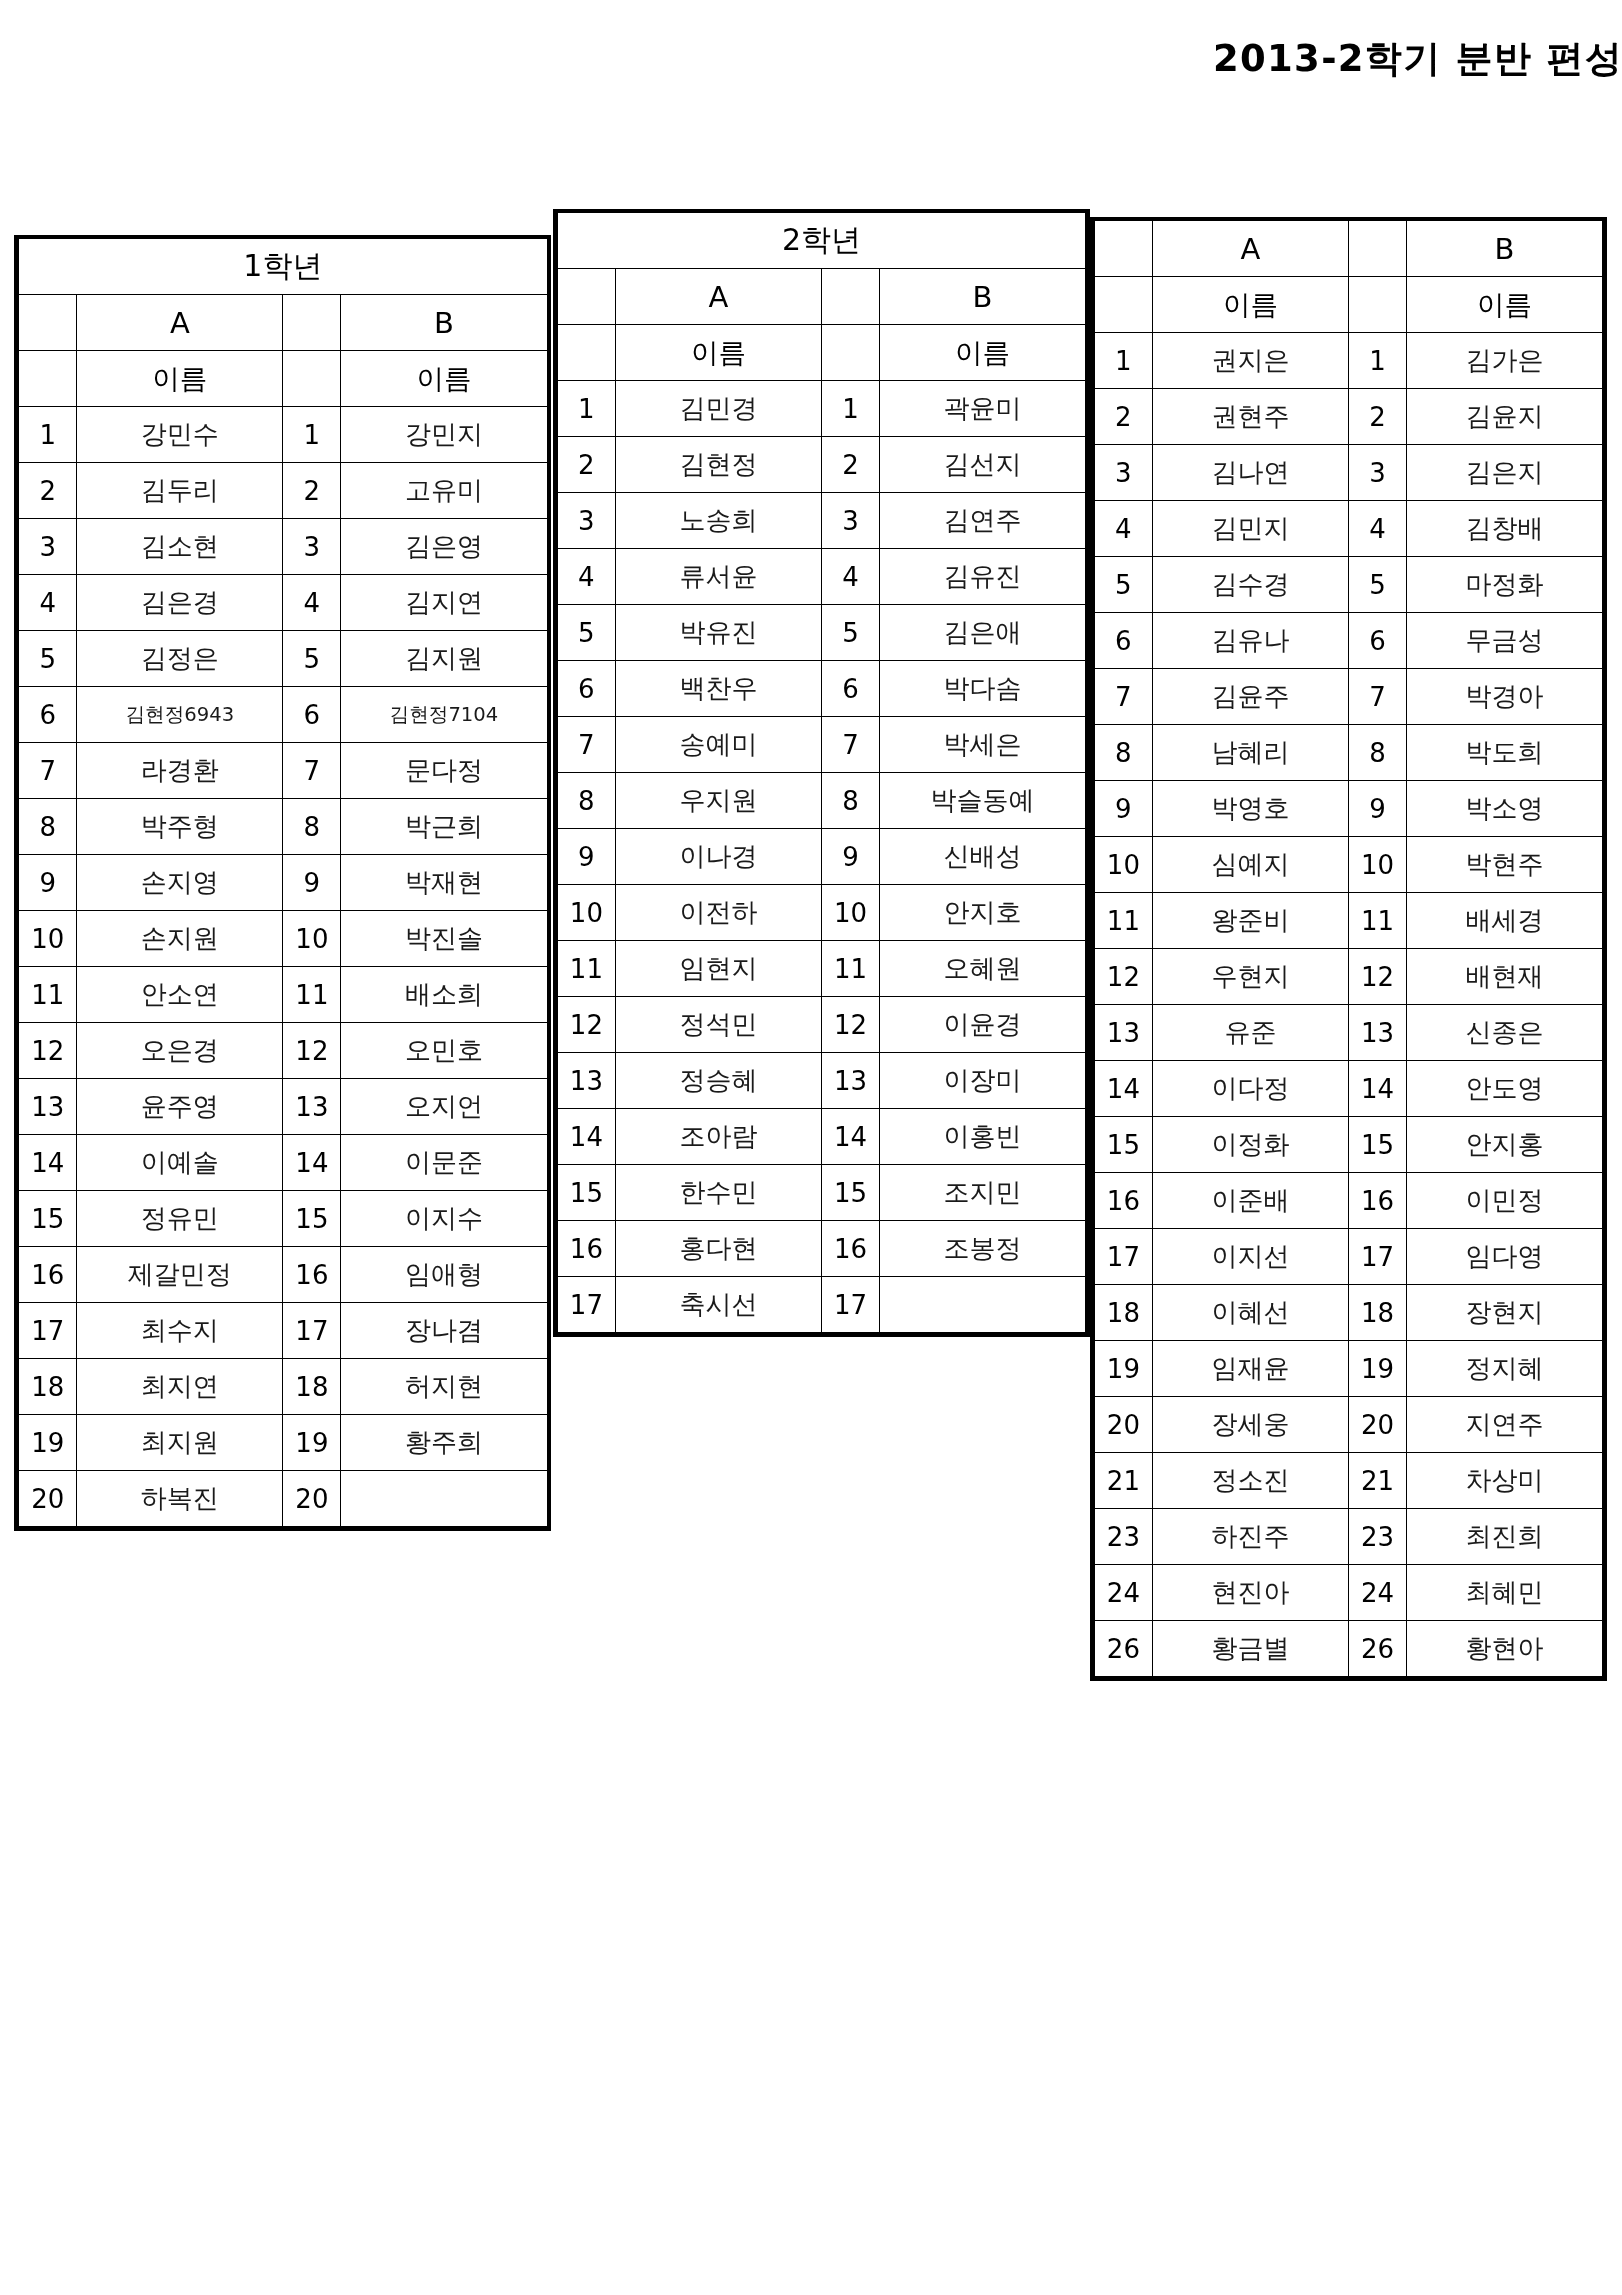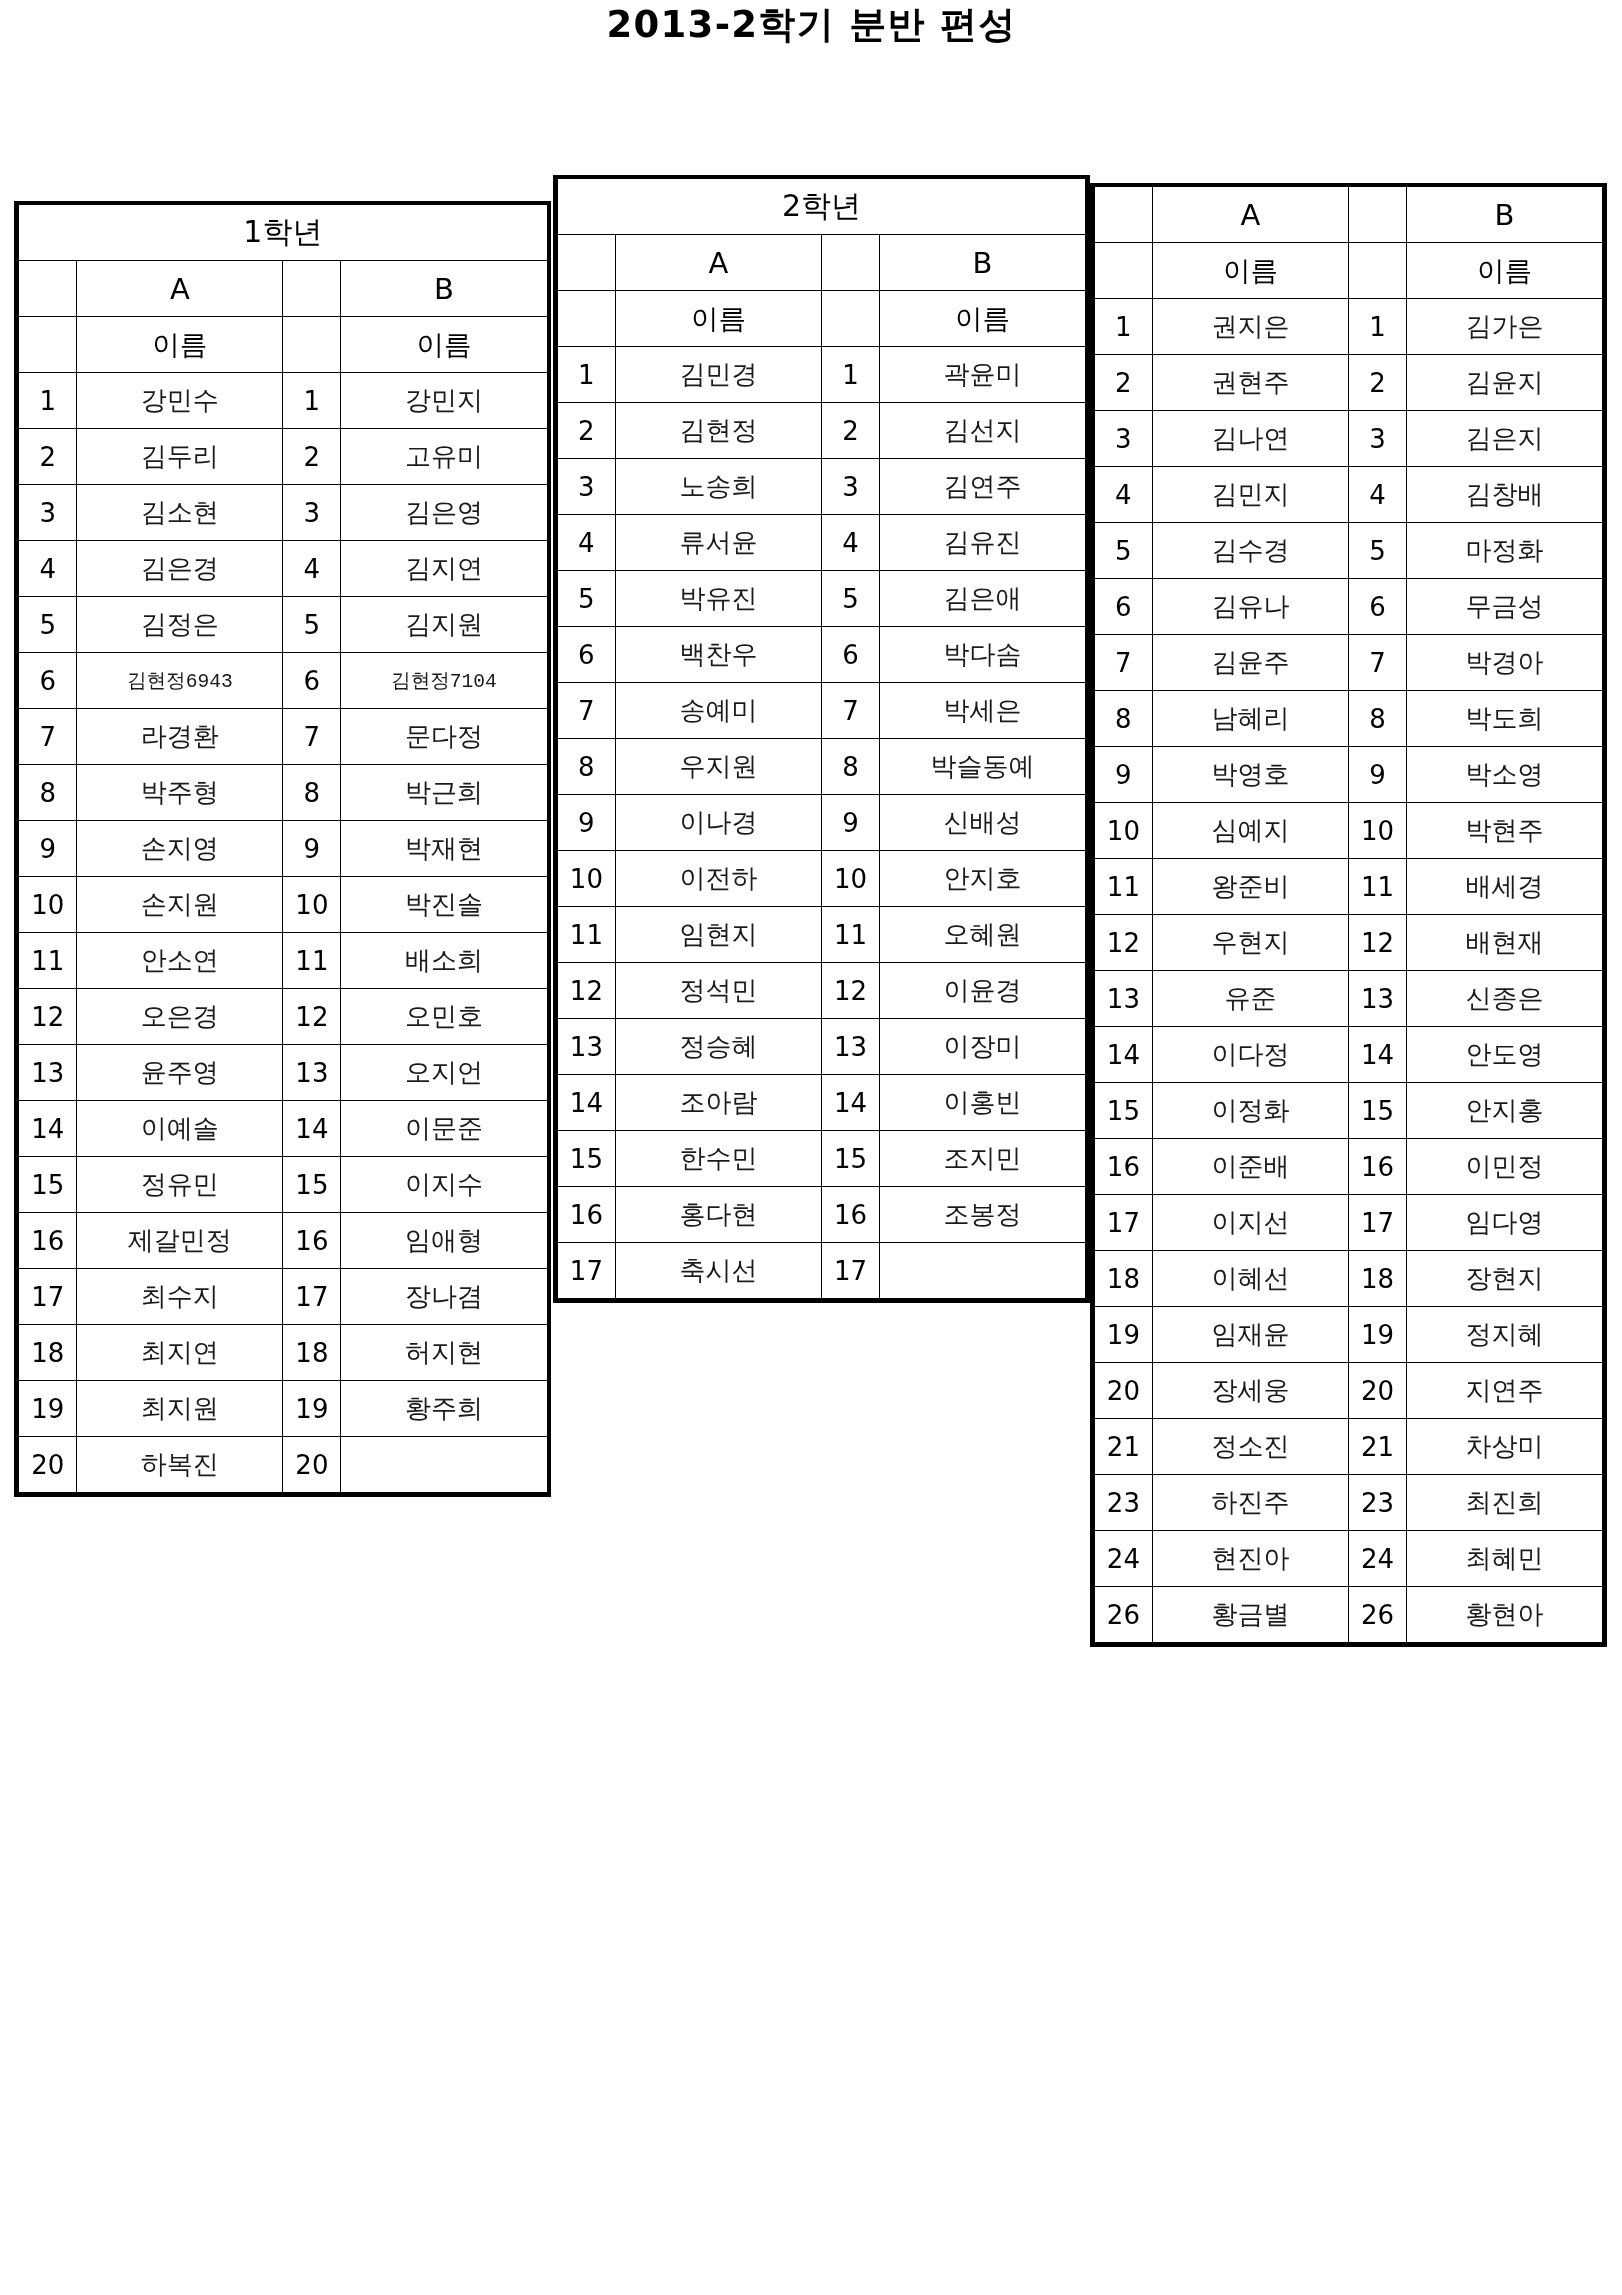--- a/index.html
+++ b/index.html
@@ -8,24 +8,25 @@
     background: #ffffff;
   }
   body {
     width: 1623px;
     height: 2295px;
     font-family: "Liberation Sans", sans-serif;
     color: #000;
     position: relative;
   }
   .page-title {
-    text-align: center;
+    text-align: right;
     font-size: 37px;
     font-weight: bold;
     letter-spacing: 1.3px;
+    padding-top: 34px;
     padding-bottom: 6.5px;
     font-family: "DejaVu Sans", sans-serif;
   }
   .sheet {
     position: relative;
     width: 1623px;
     height: 1767px;
   }
   .grade-block {
     position: absolute;
@@ -72,21 +73,20 @@
     font-weight: bold;
     width: 58px;
     font-family: "Liberation Sans", sans-serif;
   }
   .name-cell {
     font-size: 27.5px;
     color: #1a1a1a;
   }
   .name-cell.small {
     font-size: 19.6px;
-    font-family: Liberation Mono, monospace;
   }
   .empty-corner {
     border: 1.3px solid #000;
   }
   .colgroup-num { width: 58px; }
 </style>
 </head>
 <body>
 
 <div>

